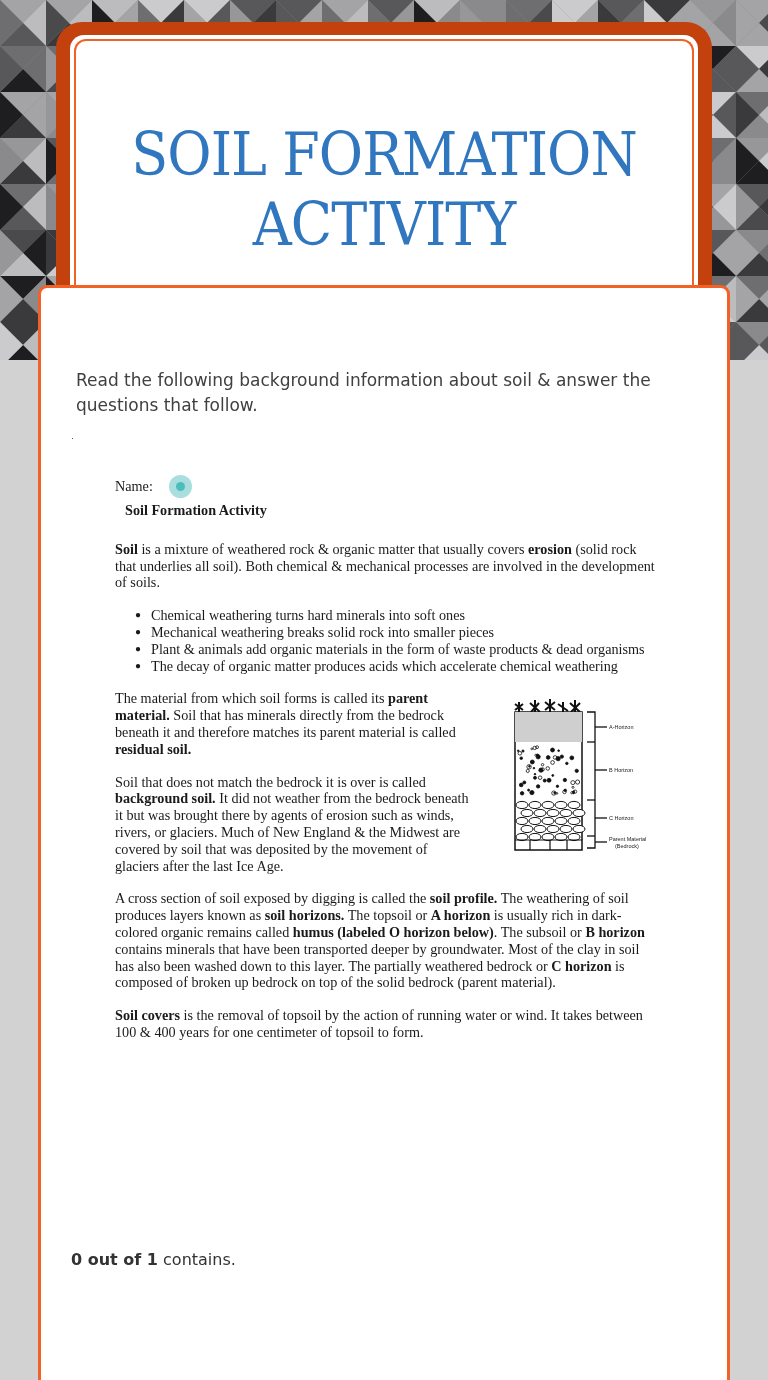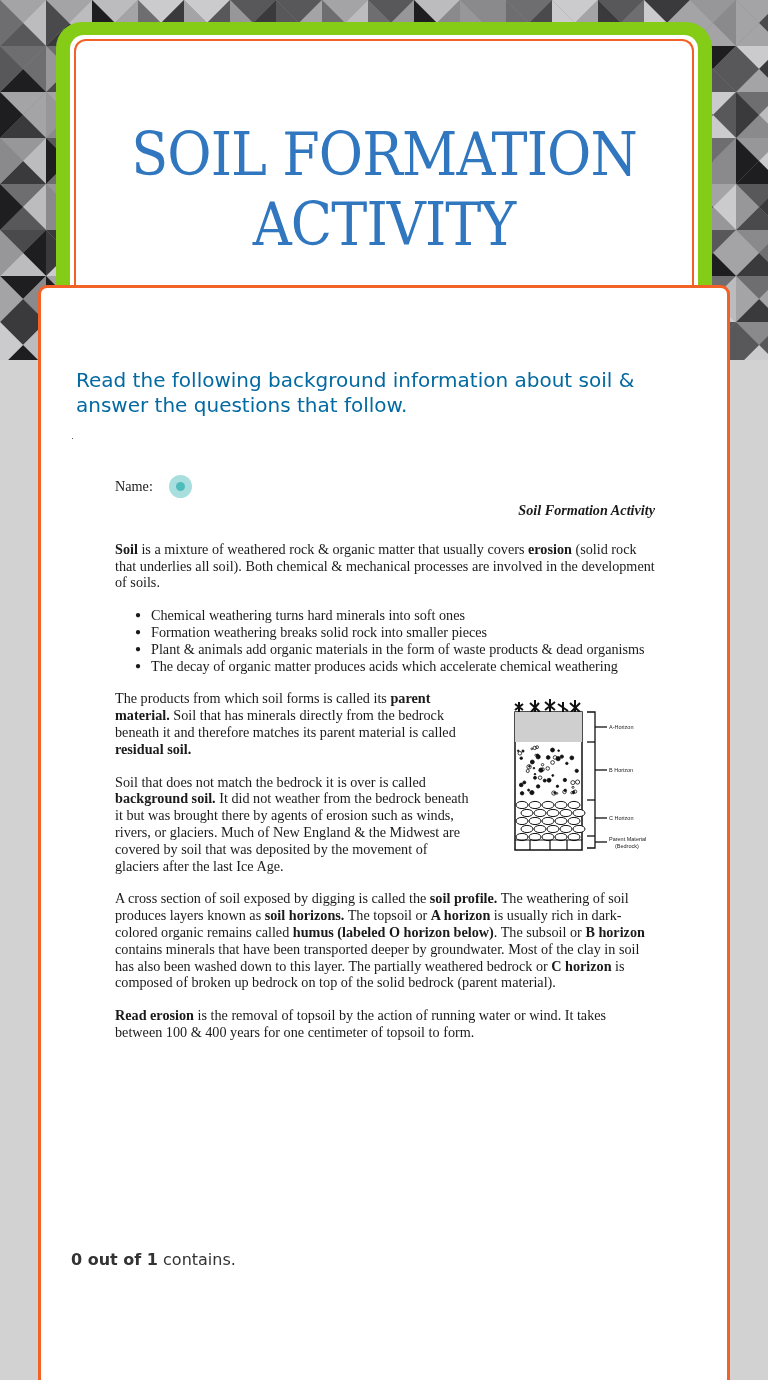--- a/index.html
+++ b/index.html
@@ -4,21 +4,21 @@
   <style>
     * { box-sizing: border-box; margin: 0; padding: 0; }
     html, body { width: 768px; height: 1380px; overflow: hidden; background: #d2d2d2; }
     body { position: relative; font-family: "Liberation Sans", sans-serif; }
 
     .bg-pattern { position: absolute; left: 0; top: 0; width: 768px; height: 360px; overflow: hidden; background: #8a8a8d; }
     .bg-pattern svg { display: block; }
 
     .header-card {
       position: absolute; left: 56px; top: 22px; width: 656px; height: 300px;
-      background: #84cc16; border-radius: 26px;
+      background: #c2410c; border-radius: 26px;
     }
     .header-inner-white {
       position: absolute; left: 14px; top: 13px; right: 14px; bottom: 0;
       background: #ffffff; border-radius: 14px 14px 0 0;
     }
     .header-inner-line {
       position: absolute; left: 4px; top: 4px; right: 4px; bottom: 0;
       border: 2px solid #f26125; border-bottom: none; border-radius: 12px 12px 0 0;
     }
     .title {
@@ -27,36 +27,36 @@
       font-family: "DejaVu Serif", serif; font-size: 60px; line-height: 70px;
       letter-spacing: -1px; transform: scaleX(0.9); transform-origin: center top;
     }
 
     .main-card {
       position: absolute; left: 38px; top: 285px; width: 692px; height: 1110px;
       background: #ffffff; border: 3px solid #f26125; border-radius: 9px;
     }
     .intro {
       position: absolute; left: 35px; top: 80px; width: 600px;
-      font-family: "DejaVu Sans", sans-serif; font-size: 20px; line-height: 25px; color: #0369a1;
+      font-family: "DejaVu Sans", sans-serif; font-size: 17px; line-height: 25px; color: #404040;
     }
     .tiny-dot { position: absolute; left: 31px; top: 150px; width: 1px; height: 1px; background: #555; }
 
     .doc {
       position: absolute; left: 74px; top: 186px; width: 540px;
       font-family: "Liberation Serif", serif; font-size: 14.2px; line-height: 16.8px; color: #1a1a1a;
     }
     .name-row { display: flex; align-items: center; height: 24px; margin-bottom: 4px; }
     .name-label { margin-right: 16px; }
     .hotspot {
       width: 23px; height: 23px; border-radius: 50%; background: #a9dede;
       display: flex; align-items: center; justify-content: center; cursor: pointer;
     }
     .hotspot-dot { width: 9px; height: 9px; border-radius: 50%; background: #4fbcbc; }
-    .doc-title { text-align: right; font-weight: bold; margin: 0 0 22px 0; padding-left: 10px; font-style: italic; }
+    .doc-title { text-align: left; font-weight: bold; margin: 0 0 22px 0; padding-left: 10px; }
     .doc p { margin-bottom: 16px; }
     .doc ul { list-style: none; margin: -0px 17px 16px 20px; }
     .doc li { position: relative; padding-left: 16px; }
     .doc li::before { content: "\25CF"; position: absolute; left: 0; top: 0; font-size: 10px; }
     .two-col { display: flex; justify-content: space-between; }
     .two-col .left { width: 360px; }
     .diagram { width: 150px; height: 170px; margin-top: 0; }
     .b { font-weight: bold; text-align: right; }
 
     .progress {
@@ -637,28 +637,28 @@
       <span class="hotspot">
         <span class="hotspot-dot"></span>
       </span>
     </div>
     <div class="doc-title">Soil Formation Activity</div>
 
     <p><span class="b">Soil</span><span> is a mixture of weathered rock &amp; organic matter that usually covers </span><span class="b">erosion</span><span> (solid rock that underlies all soil). Both chemical &amp; mechanical processes are involved in the development of soils.</span></p>
 
     <ul>
       <li>Chemical weathering turns hard minerals into soft ones</li>
-      <li>Formation weathering breaks solid rock into smaller pieces</li>
+      <li>Mechanical weathering breaks solid rock into smaller pieces</li>
       <li style="white-space:nowrap;">Plant &amp; animals add organic materials in the form of waste products &amp; dead organisms</li>
       <li>The decay of organic matter produces acids which accelerate chemical weathering</li>
     </ul>
 
     <div class="two-col">
       <div class="left">
-        <p><span>The products from which soil forms is called its </span><span class="b">parent material.</span><span> Soil that has minerals directly from the bedrock beneath it and therefore matches its parent material is called </span><span class="b">residual soil.</span></p>
+        <p><span>The material from which soil forms is called its </span><span class="b">parent material.</span><span> Soil that has minerals directly from the bedrock beneath it and therefore matches its parent material is called </span><span class="b">residual soil.</span></p>
         <p><span>Soil that does not match the bedrock it is over is called </span><span class="b">background soil.</span><span> It did not weather from the bedrock beneath it but was brought there by agents of erosion such as winds, rivers, or glaciers. Much of New England &amp; the Midwest are covered by soil that was deposited by the movement of glaciers after the last Ice Age.</span></p>
       </div>
       <svg class="diagram" viewBox="0 0 150 170">
         <g stroke="#111" stroke-width="2" fill="#111">
           <path d="M14 12 L14 24 M10 14 L18 20 M18 14 L10 20"></path>
           <path d="M30 10 L30 26 M25 13 L35 22 M34 13 L26 22"></path>
           <path d="M45 9 L45 25 M40 12 L50 20 M50 12 L40 20"></path>
           <path d="M58 12 L58 25 M53 14 L63 21"></path>
           <path d="M70 10 L70 26 M65 13 L75 22 M75 13 L66 22"></path>
         </g>
@@ -764,19 +764,19 @@
           <text x="104" y="82">B Horizon</text>
           <text x="104" y="130">C Horizon</text>
           <text x="104" y="151">Parent Material</text>
           <text x="110" y="158">(Bedrock)</text>
         </g>
       </svg>
     </div>
 
     <p><span>A cross section of soil exposed by digging is called the </span><span class="b">soil profile.</span><span> The weathering of soil produces layers known as </span><span class="b">soil horizons.</span><span> The topsoil or </span><span class="b">A horizon</span><span> is usually rich in dark-colored organic remains called </span><span class="b">humus (labeled O horizon below)</span><span>. The subsoil or </span><span class="b">B horizon</span><span> contains minerals that have been transported deeper by groundwater. Most of the clay in soil has also been washed down to this layer. The partially weathered bedrock or </span><span class="b">C horizon</span><span> is composed of broken up bedrock on top of the solid bedrock (parent material).</span></p>
 
-    <p><span class="b">Read erosion</span><span> is the removal of topsoil by the action of running water or wind. It takes between 100 &amp; 400 years for one centimeter of topsoil to form.</span></p>
+    <p><span class="b">Soil covers</span><span> is the removal of topsoil by the action of running water or wind. It takes between 100 &amp; 400 years for one centimeter of topsoil to form.</span></p>
   </div>
 
   <div class="progress">
     <span class="bold">0 out of 1</span><span> contains.</span>
   </div>
 </div>
 
 </body></html>

